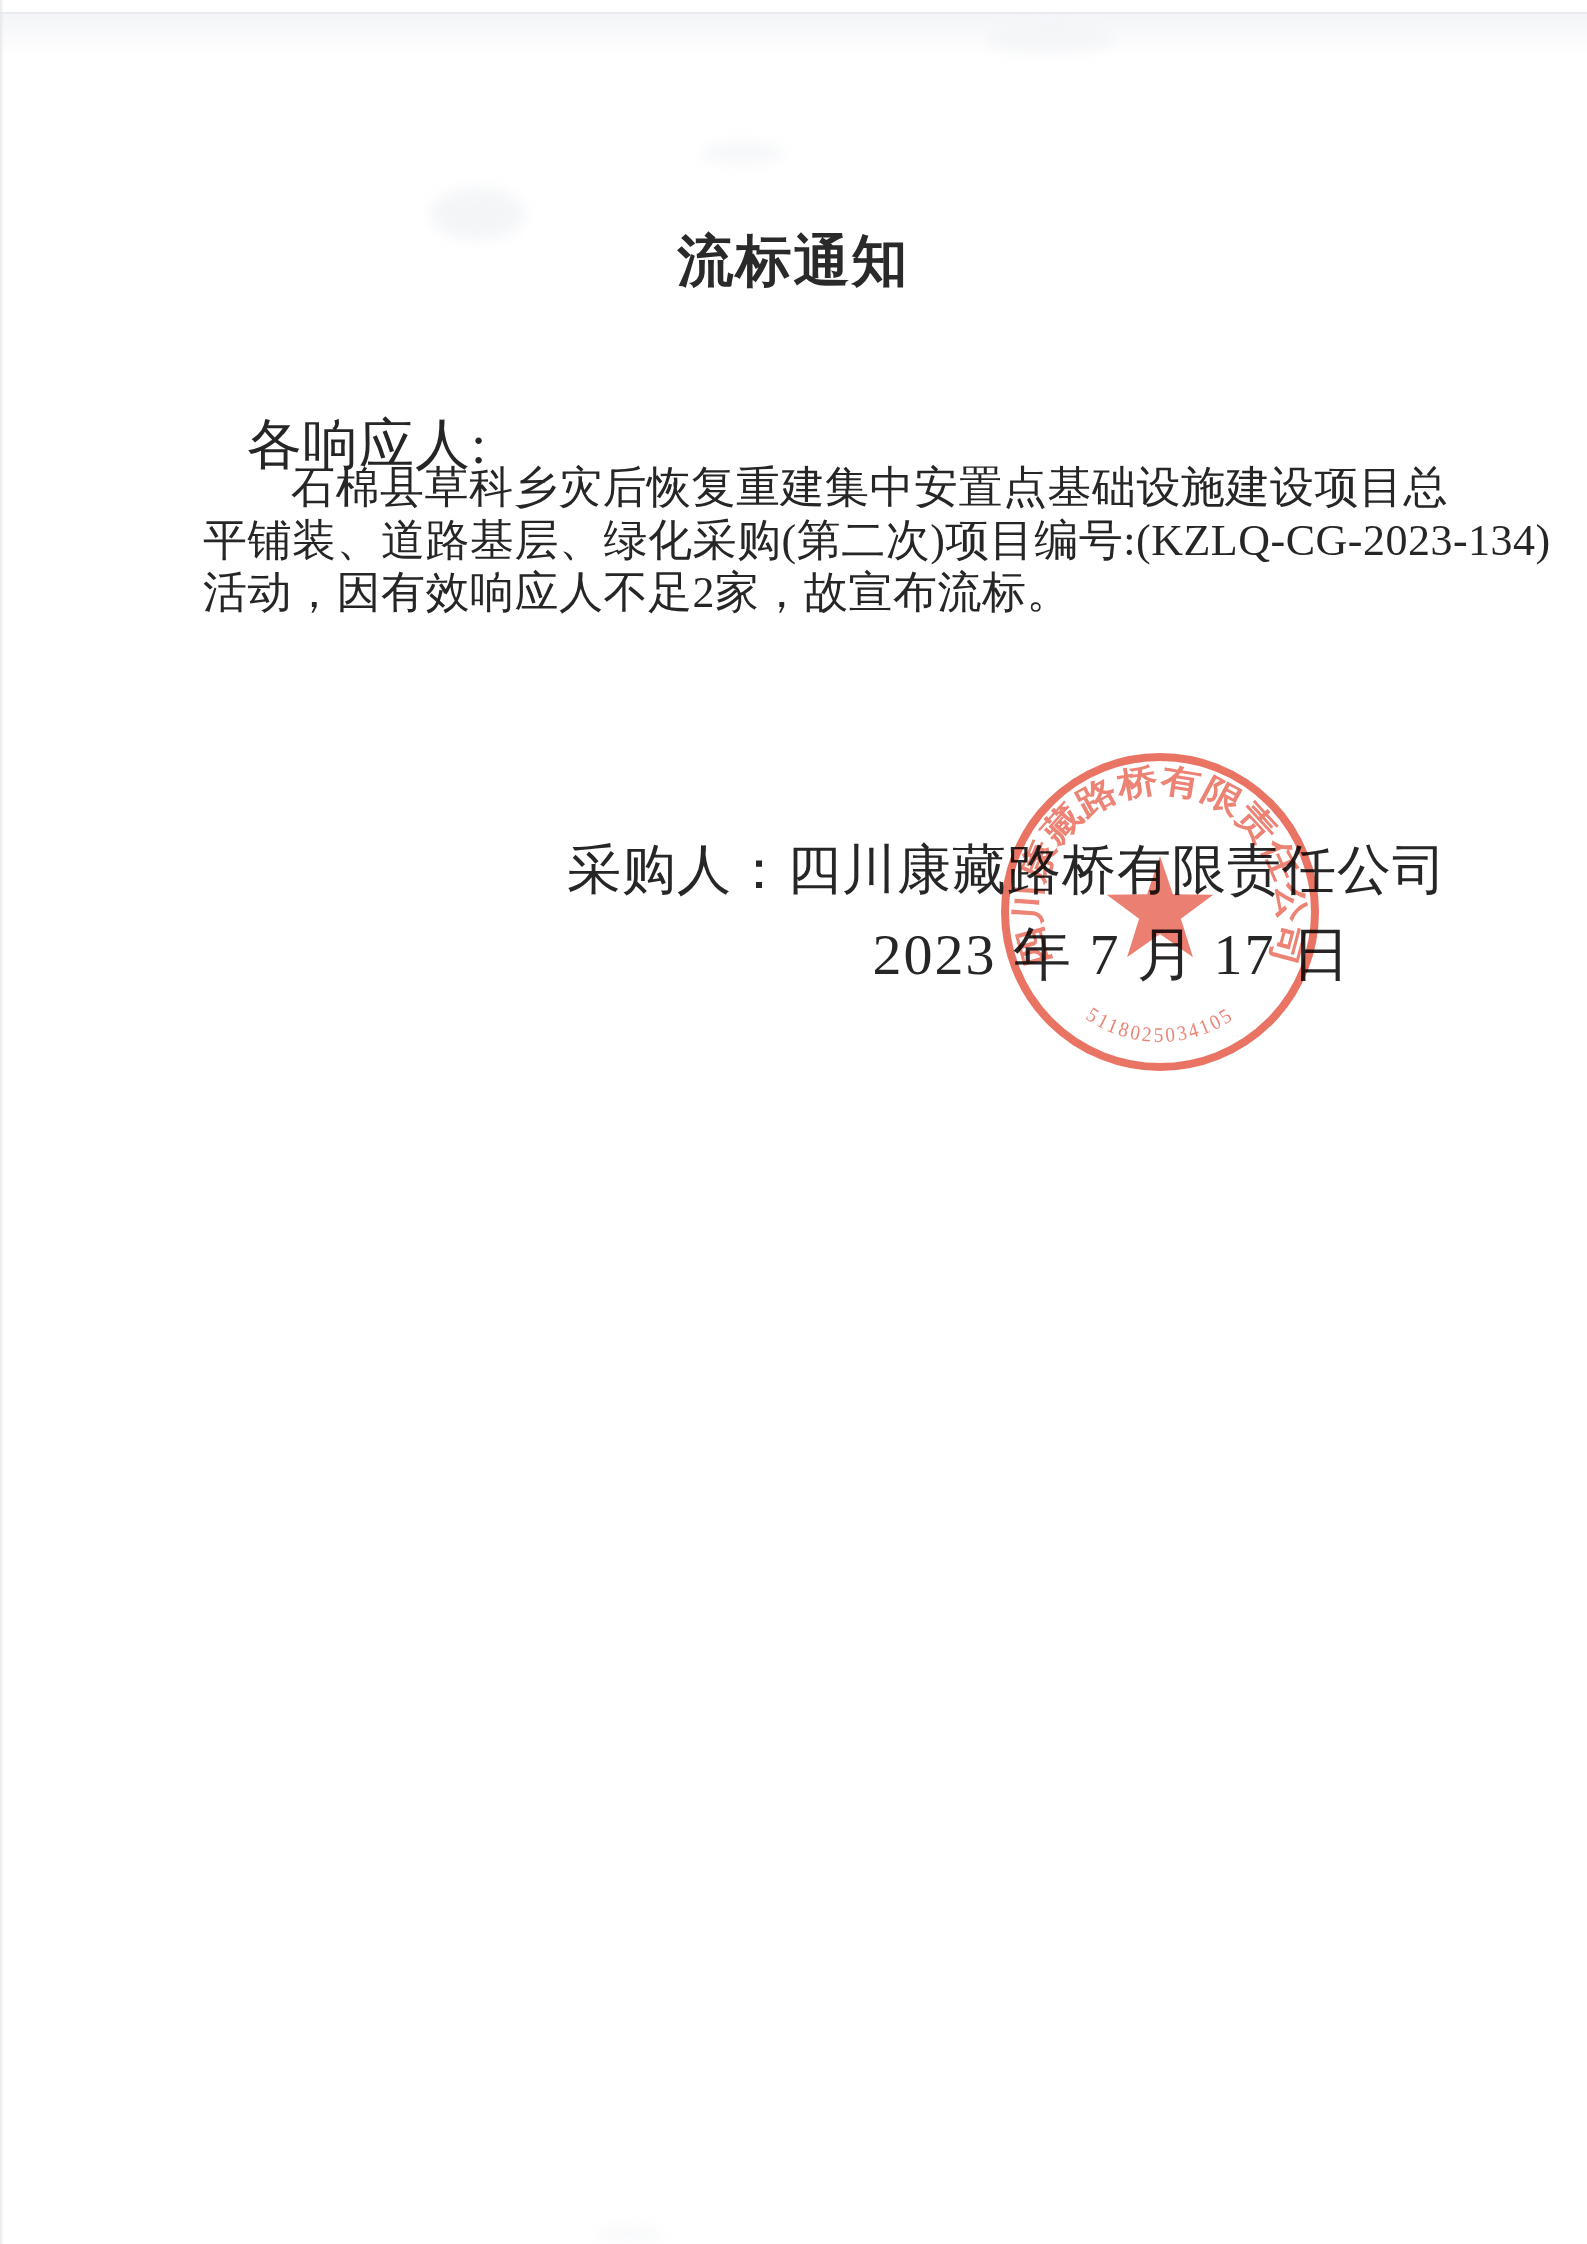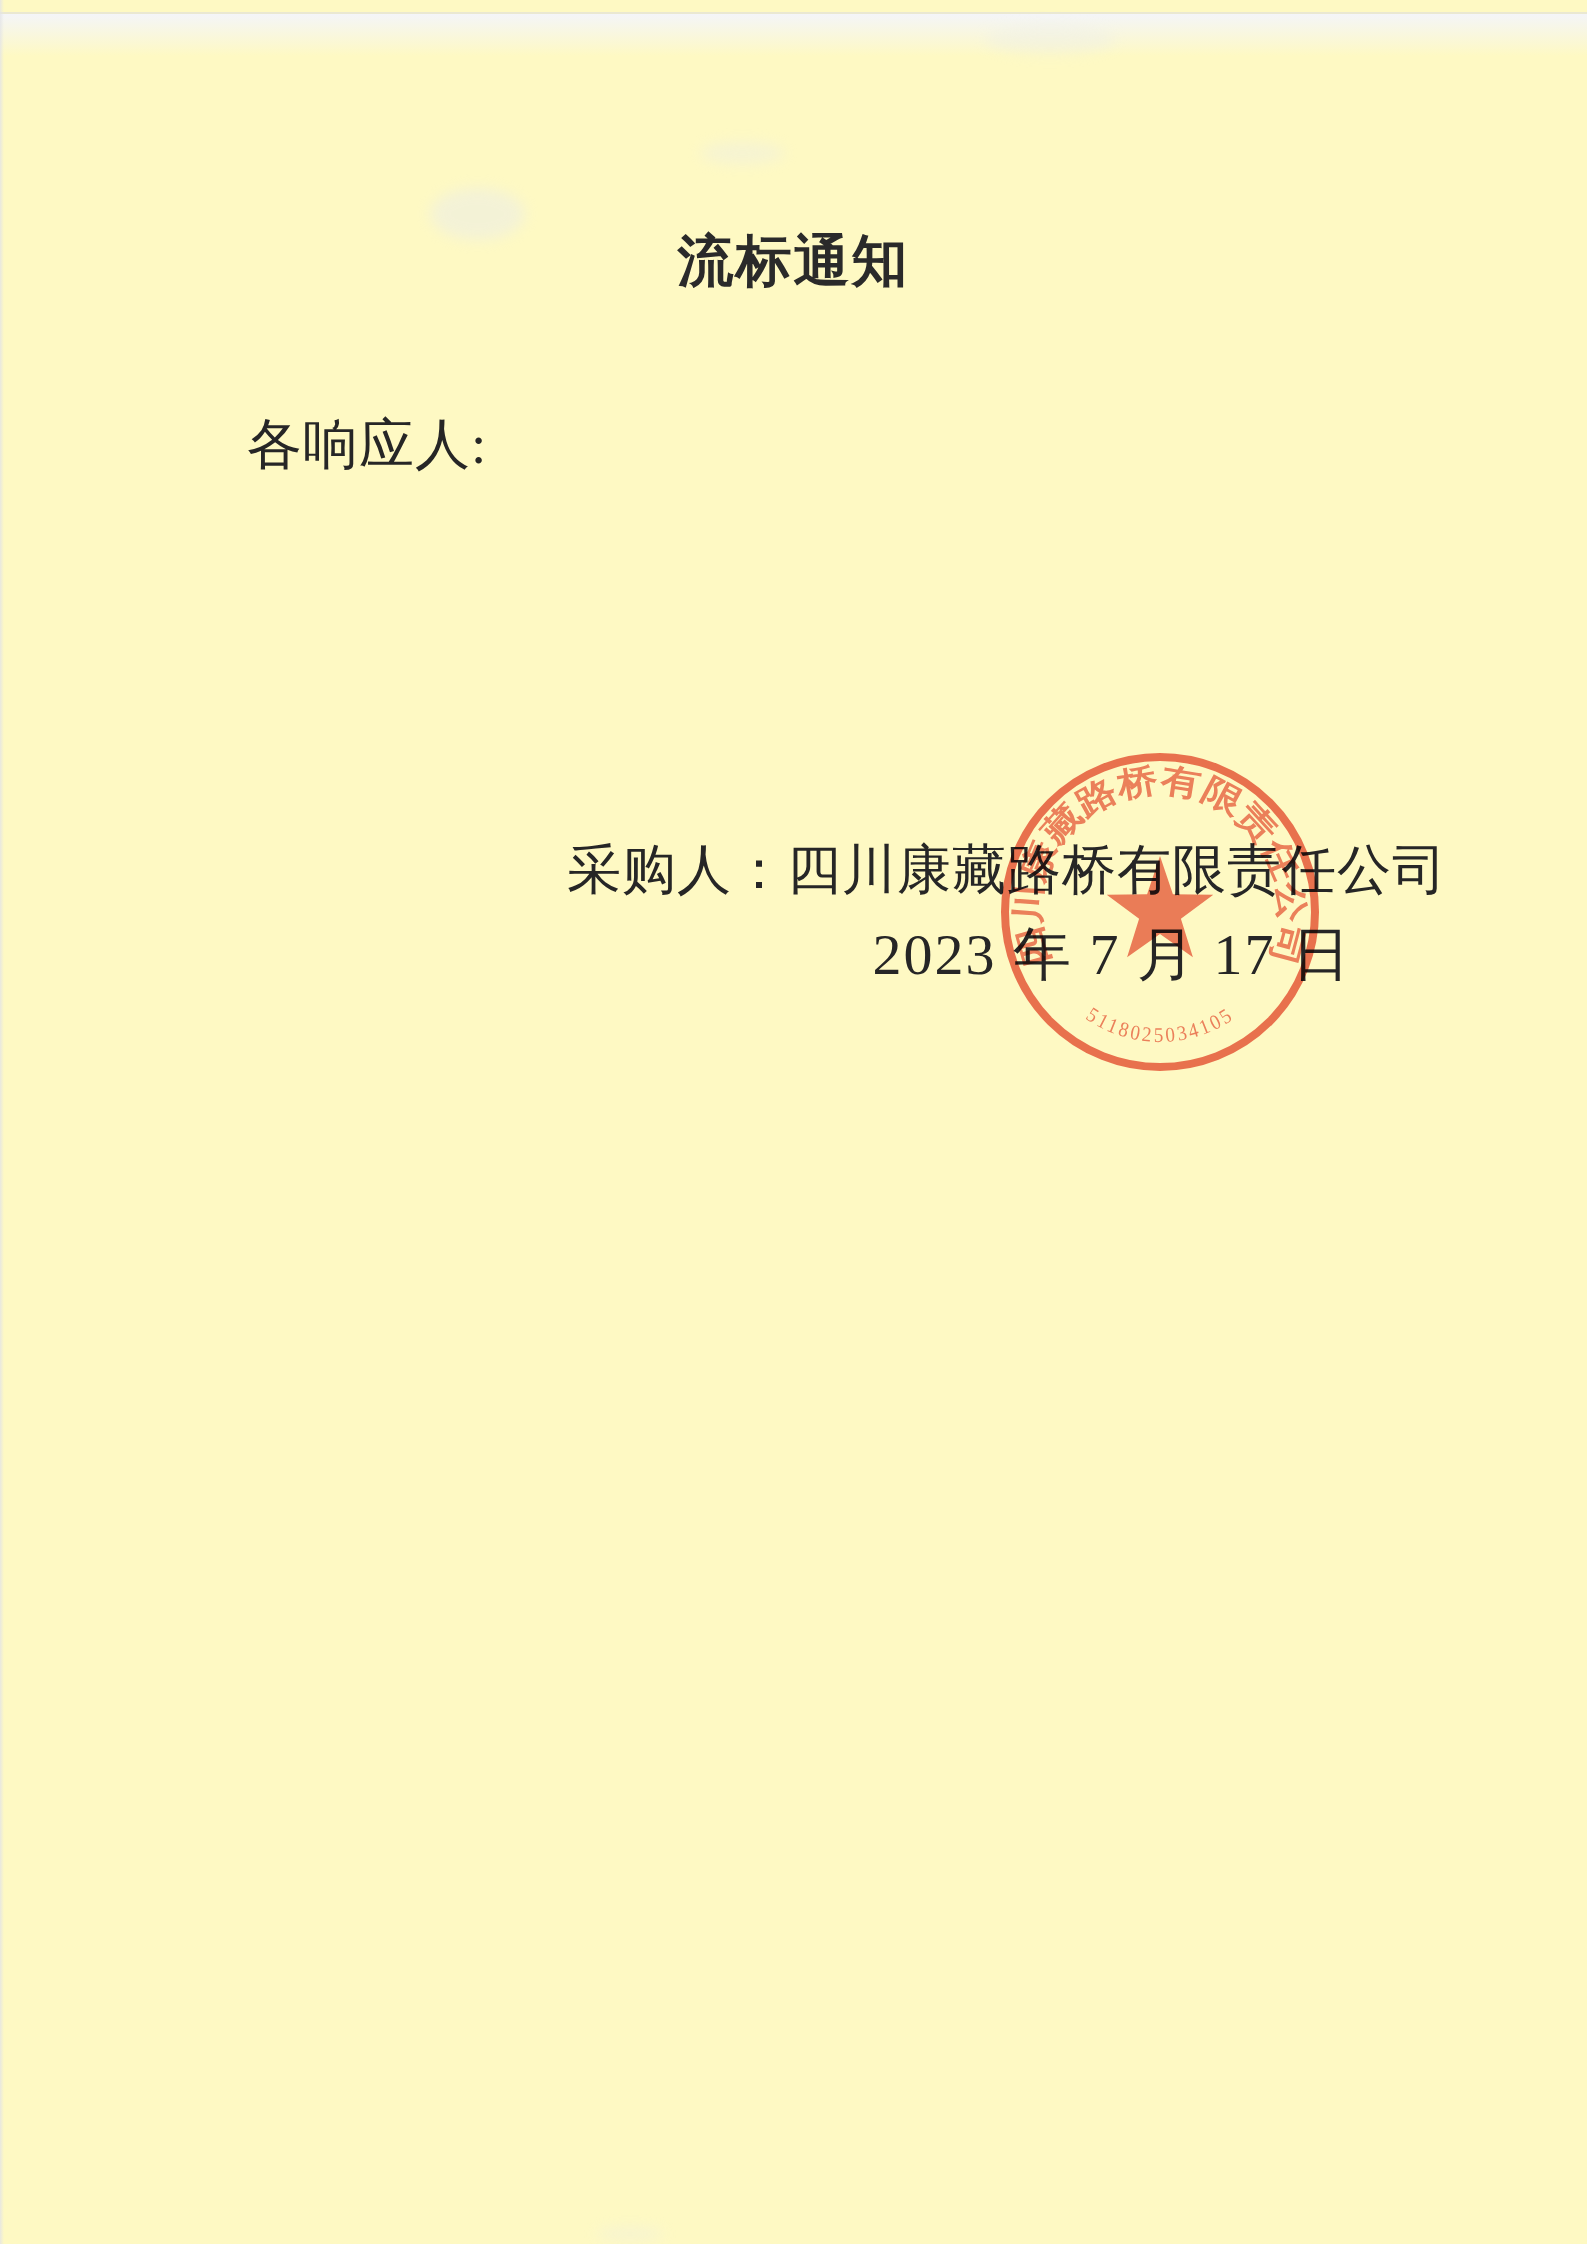--- a/index.html
+++ b/index.html
@@ -2,21 +2,21 @@
 <html lang="zh"><head>
 <meta charset="utf-8">
 <style>
   html, body { margin: 0; padding: 0; }
   body { background: #9a9a9a; }
   .page {
     position: relative;
     width: 1587px;
     height: 2244px;
     margin: 0 auto;
-    background: #fef9c3;
+    background: #ffffff;
     overflow: hidden;
     font-family: "Liberation Serif", "DejaVu Serif", serif;
     color: #262626;
   }
   
   .edge-top {
     position: absolute; left: 0; top: 12px; width: 100%; height: 2px;
     background: #d9dbde; opacity: .55;
   }
   .edge-band {
@@ -94,20 +94,25 @@
   <div class="edge-left"></div>
   <div class="smudge s1"></div>
   <div class="smudge s2"></div>
   <div class="smudge s3"></div>
   <div class="smudge s4"></div>
 
   <div class="title">流标通知</div>
 
   <div class="salutation">各响应人:</div>
 
+  <div class="paragraph">
+    <div class="line indent">石棉县草科乡灾后恢复重建集中安置点基础设施建设项目总</div>
+    <div class="line">平铺装、道路基层、绿化采购(第二次)项目编号:(KZLQ-CG-2023-134)</div>
+    <div class="line">活动，因有效响应人不足2家，故宣布流标。</div>
+  </div>
 
   <div class="sig-purchaser">采购人：四川康藏路桥有限责任公司</div>
 
   <div class="sig-date">2023 年 7 月 17 日</div>
 
   <div class="seal" style="color: rgb(228, 82, 63);">
     <svg viewBox="0 0 360 360">
       <defs>
         <path id="seal-top-arc" d="M 71.2 230.7 A 120 120 0 1 1 288.8 230.7" fill="none"></path>
         <path id="seal-bottom-arc" d="M 101.8 283.8 A 130 130 0 0 0 258.2 283.8" fill="none"></path>

